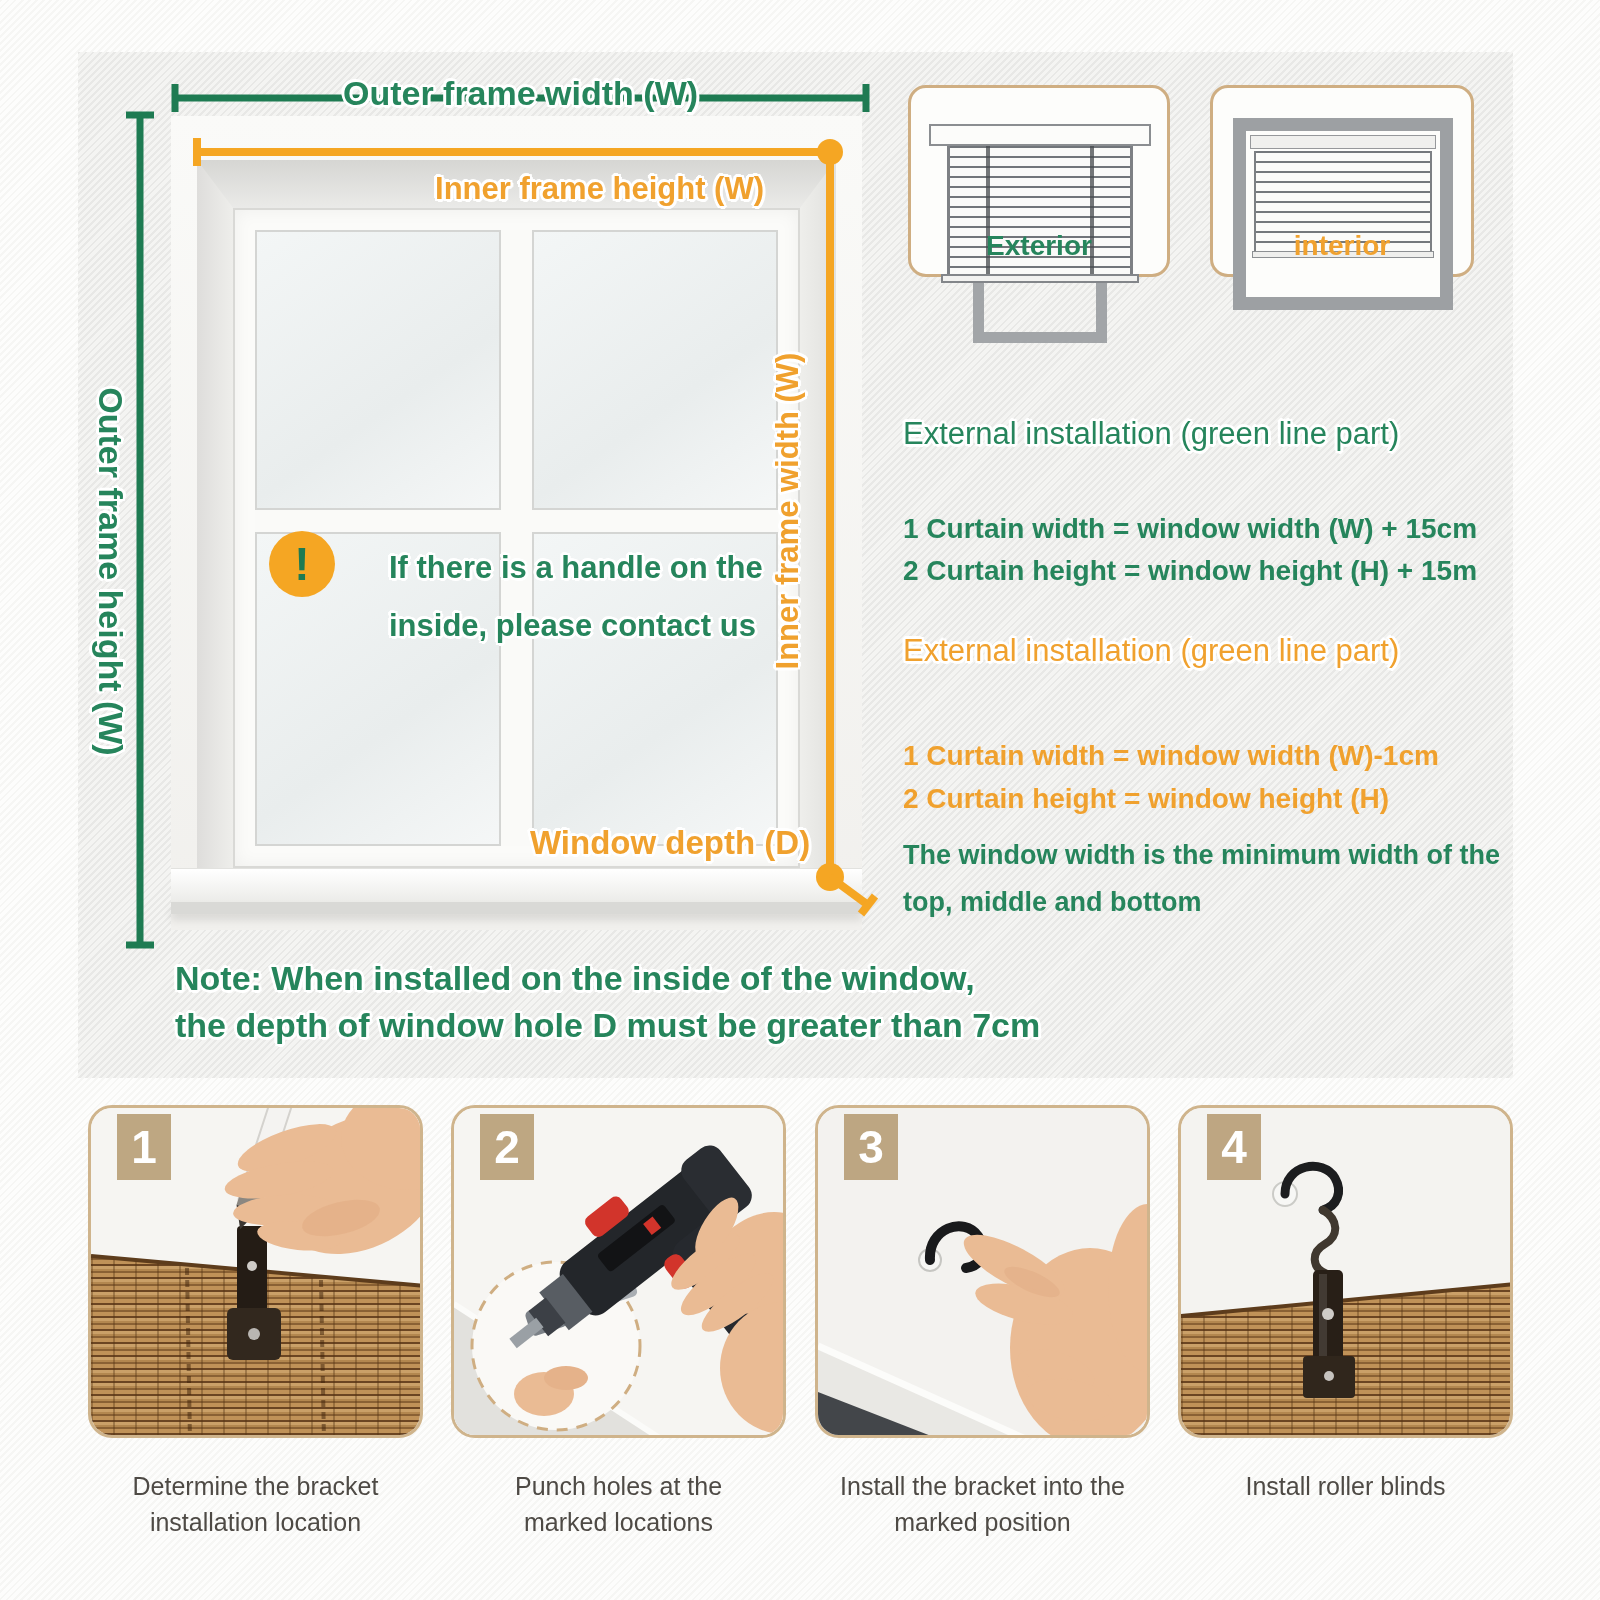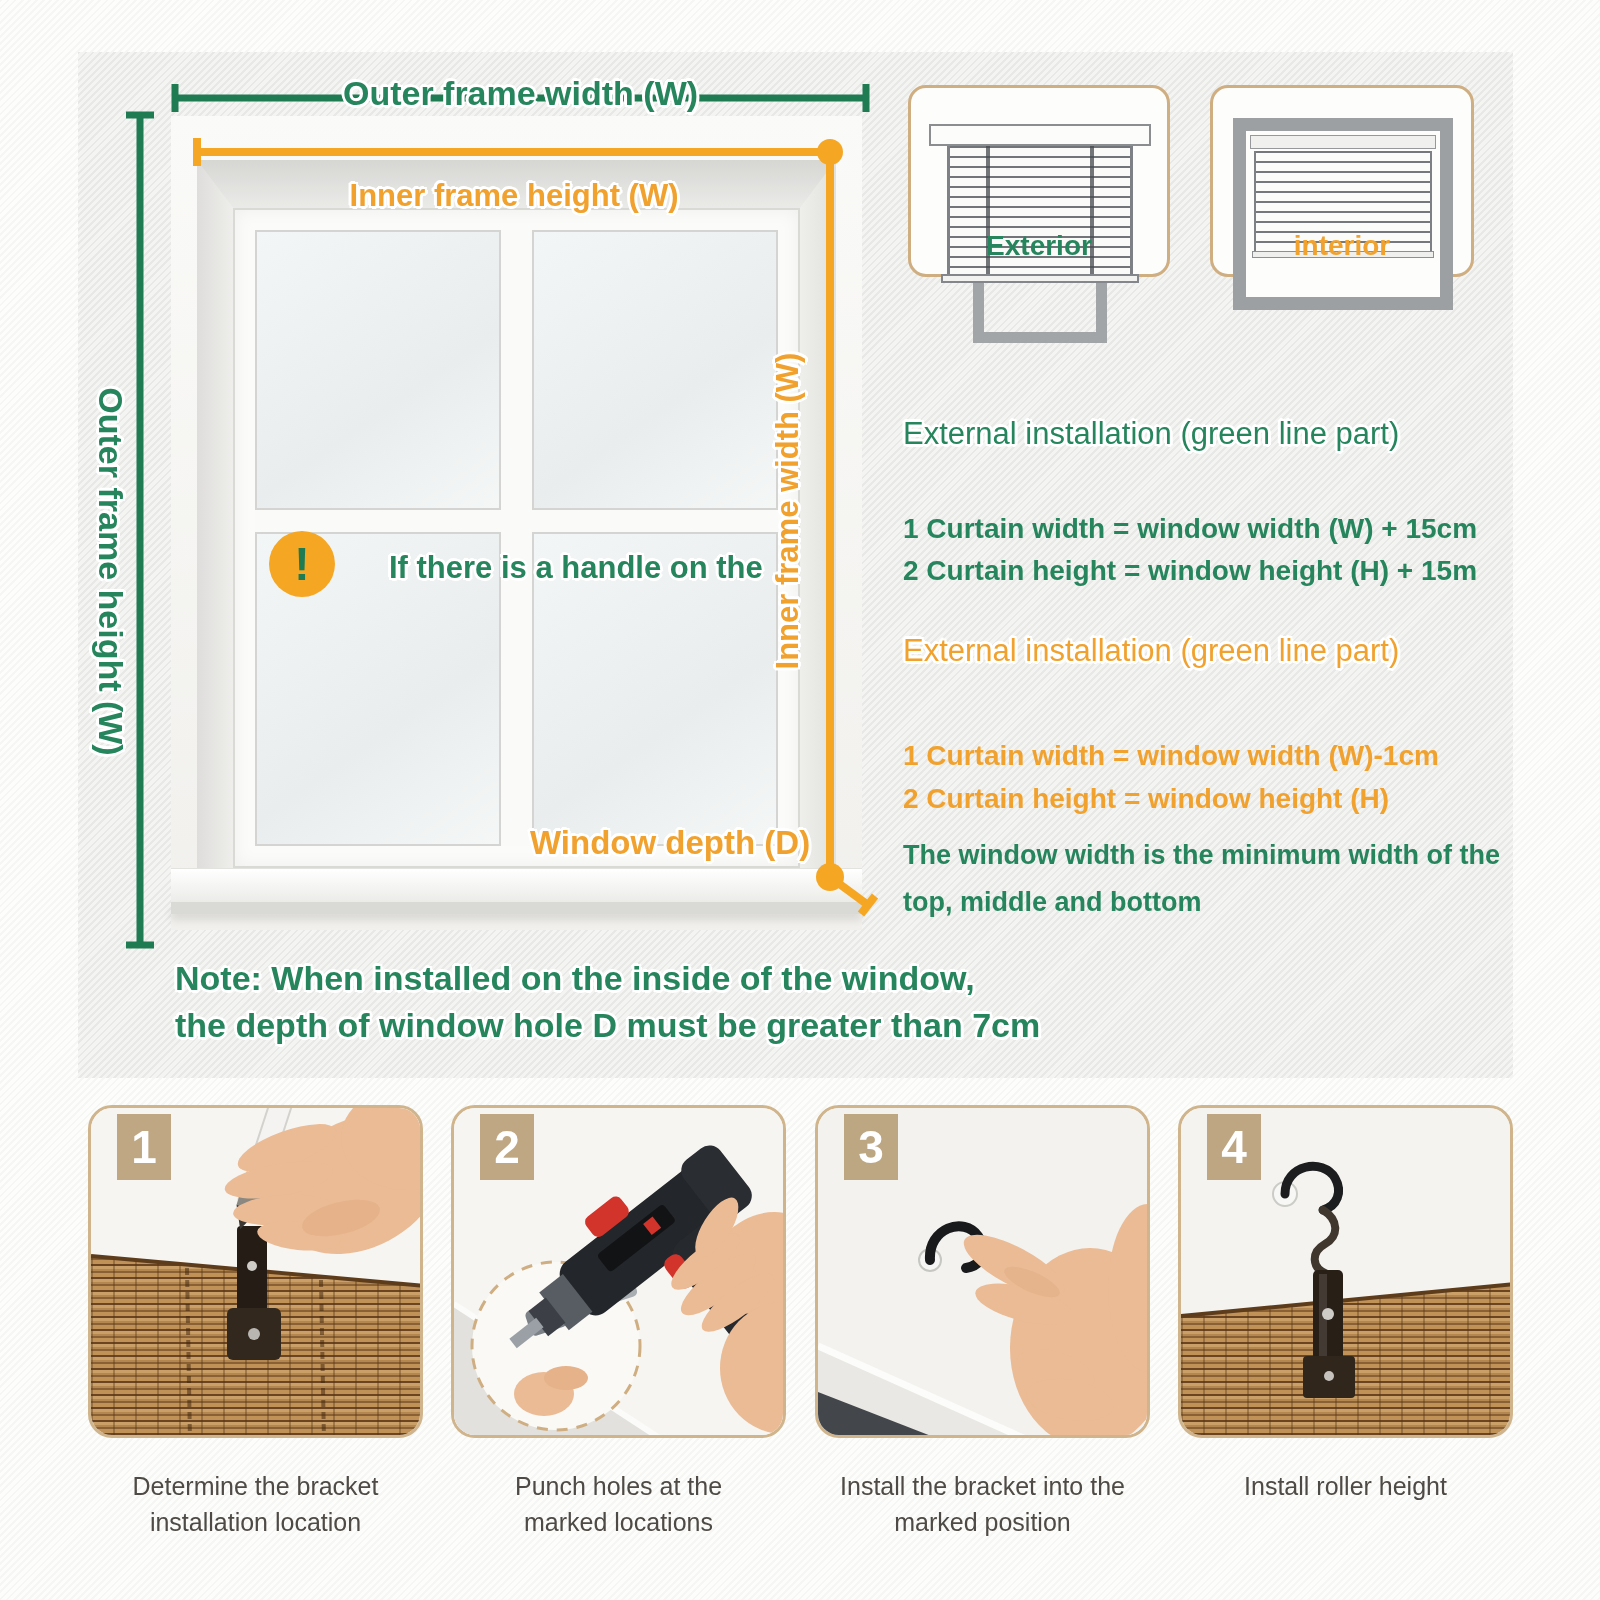--- a/index.html
+++ b/index.html
@@ -47,21 +47,21 @@
   .lbl { position:absolute; z-index:3; font-weight:700; white-space:nowrap; }
   .halo { text-shadow:
       2px 0 0 #fff,-2px 0 0 #fff,0 2px 0 #fff,0 -2px 0 #fff,
       2px 2px 0 #fff,-2px -2px 0 #fff,2px -2px 0 #fff,-2px 2px 0 #fff,
       3px 1px 0 #fff,-3px -1px 0 #fff,1px 3px 0 #fff,-1px -3px 0 #fff; }
   .green  { color:#26855c; }
   .orange { color:#f0a12e; }
   .lbl-outer-width  { left:97px; top:22px; width:691px; text-align:center; font-size:34px; }
   .lbl-outer-height { left:-218px; top:500px; width:500px; text-align:center; font-size:34px;
     transform:rotate(90deg); transform-origin:center; }
-  .lbl-inner-height { left:186px; top:126px; width:500px; text-align:center; font-size:31px; }
+  .lbl-inner-height { left:186px; top:119px; width:500px; text-align:right; font-size:31px; }
   .lbl-inner-width  { left:495px; top:441px; width:430px; text-align:center; font-size:31px;
     transform:rotate(-90deg); transform-origin:center; }
   .lbl-window-depth { left:452px; top:772px; width:270px; text-align:left; font-size:33px; }
   
   .warning-badge { position:absolute; left:191px; top:479px; width:66px; height:66px;
     border-radius:50%; background:#f5a623; z-index:3;
     display:flex; align-items:center; justify-content:center;
     color:#1e7b52; font-size:46px; font-weight:700; }
   .warn-line { position:absolute; left:279px; z-index:3; font-size:31px; font-weight:700;padding-left:32px; }
   .warn-1 { top:498px; }
@@ -184,20 +184,21 @@
     <div class="lbl green halo lbl-outer-width">Outer frame width (W)</div>
     <div class="lbl green halo lbl-outer-height">Outer frame height (W)</div>
     <div class="lbl orange halo lbl-inner-height">Inner frame height (W)</div>
     <div class="lbl orange halo lbl-inner-width">Inner frame width (W)</div>
     <div class="lbl orange halo lbl-window-depth">Window depth (D)</div>
 
     <div class="warning-badge">
       <span>!</span>
     </div>
     <div class="warn-line warn-1 green halo">If there is a handle on the</div>
+    <div class="warn-line warn-2 green halo">inside, please contact us</div>
 
     <div class="mount-box ext">
       <div class="ext-headrail"></div>
       <div class="ext-slats">
         <div class="cord c1"></div>
         <div class="cord c2"></div>
       </div>
       <div class="ext-botrail"></div>
       <div class="ext-winframe"></div>
       <div class="mount-label green">Exterior</div>
@@ -360,16 +361,16 @@
   <div class="step-caption s2">
     <span>Punch holes at the marked locations</span>
   </div>
   <div class="step-caption s1">
     <span>Determine the bracket installation location</span>
   </div>
   <div class="step-caption s3">
     <span>Install the bracket into the marked position</span>
   </div>
   <div class="step-caption s4">
-    <span>Install roller height</span>
+    <span>Install roller blinds</span>
   </div>
 
 </div>
 
 </body></html>

